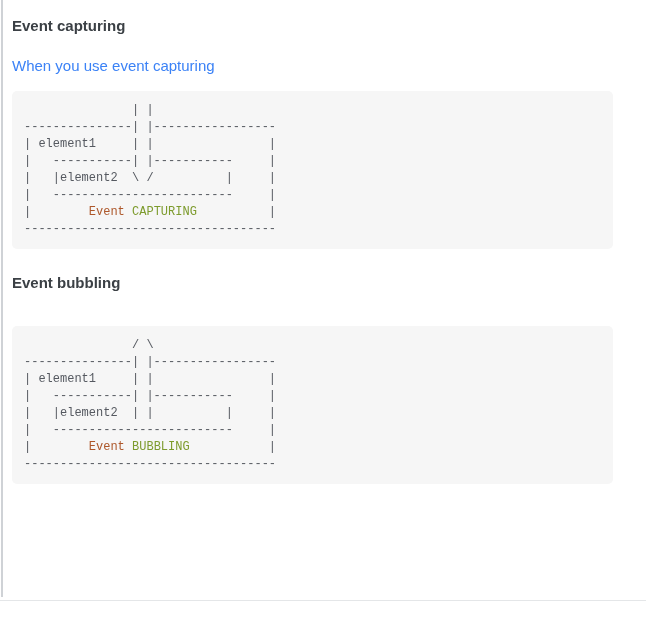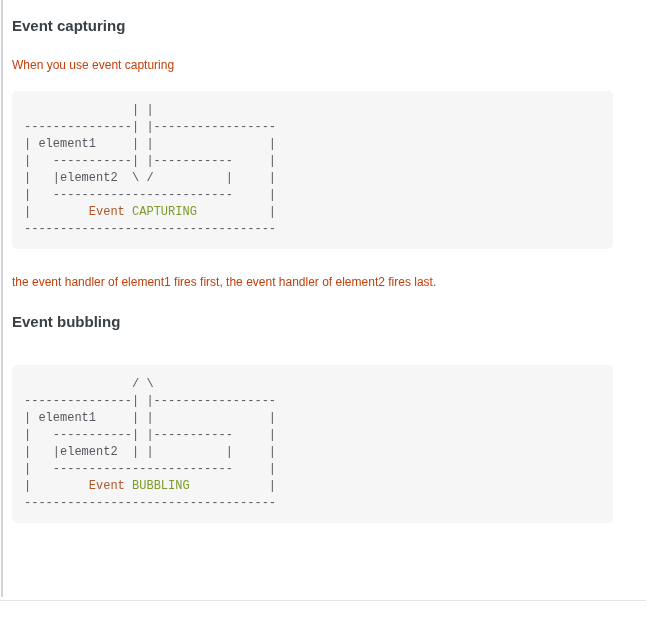--- a/index.html
+++ b/index.html
@@ -36,23 +36,23 @@
   }
   h3.sec-heading {
     font-size: 15px;
     line-height: 19px;
     font-weight: 700;
     color: #3b4045;
     margin: 16px 0 21px 0;
   }
   h3.sec-heading.mb-19 { margin-bottom: 34px; }
   p.body-text {
-    font-size: 12px;
+    font-size: 15px;
     line-height: 19px;
-    color: #c2410c;
+    color: #3b82f6;
     margin: 0 0 19px 0;
   }
   p.mb-16 { margin-bottom: 16px; }
   p.mb-20 { margin-bottom: 20px; }
   p.mb-0  { margin-bottom: 0; }
   pre.code-block {
     background: #f6f6f6;
     border-radius: 5px;
     padding: 11px 12px;
     margin: 0 0 24px 0;
@@ -72,21 +72,20 @@
   <div class="left-rule"></div>
 
   <div class="content">
 
     <h3 class="sec-heading">Event capturing</h3>
 
     <p class="body-text mb-16">When you use event capturing</p>
 
     <pre class="code-block"><div class="code-line"><span>               | |</span></div><div class="code-line"><span>---------------| |-----------------</span></div><div class="code-line"><span>| element1     | |                |</span></div><div class="code-line"><span>|   -----------| |-----------     |</span></div><div class="code-line"><span>|   |element2  \ /          |     |</span></div><div class="code-line"><span>|   -------------------------     |</span></div><div class="code-line"><span>|        </span><span style="color: rgb(173, 87, 42);">Event</span><span> </span><span style="color: rgb(125, 155, 45);">CAPTURING</span><span>          |</span></div><div class="code-line"><span>-----------------------------------</span></div></pre>
 
-    <p class="body-text mb-20">the event handler of element1 fires first, the event handler of element2 fires last.</p>
 
     <h3 class="sec-heading mb-19">Event bubbling</h3>
 
 
     <pre class="code-block mb-26"><div class="code-line"><span>               / \</span></div><div class="code-line"><span>---------------| |-----------------</span></div><div class="code-line"><span>| element1     | |                |</span></div><div class="code-line"><span>|   -----------| |-----------     |</span></div><div class="code-line"><span>|   |element2  | |          |     |</span></div><div class="code-line"><span>|   -------------------------     |</span></div><div class="code-line"><span>|        </span><span style="color: rgb(173, 87, 42);">Event</span><span> </span><span style="color: rgb(125, 155, 45);">BUBBLING</span><span>           |</span></div><div class="code-line"><span>-----------------------------------</span></div></pre>
 
 
   </div>
 
   <div class="bottom-rule"></div>

